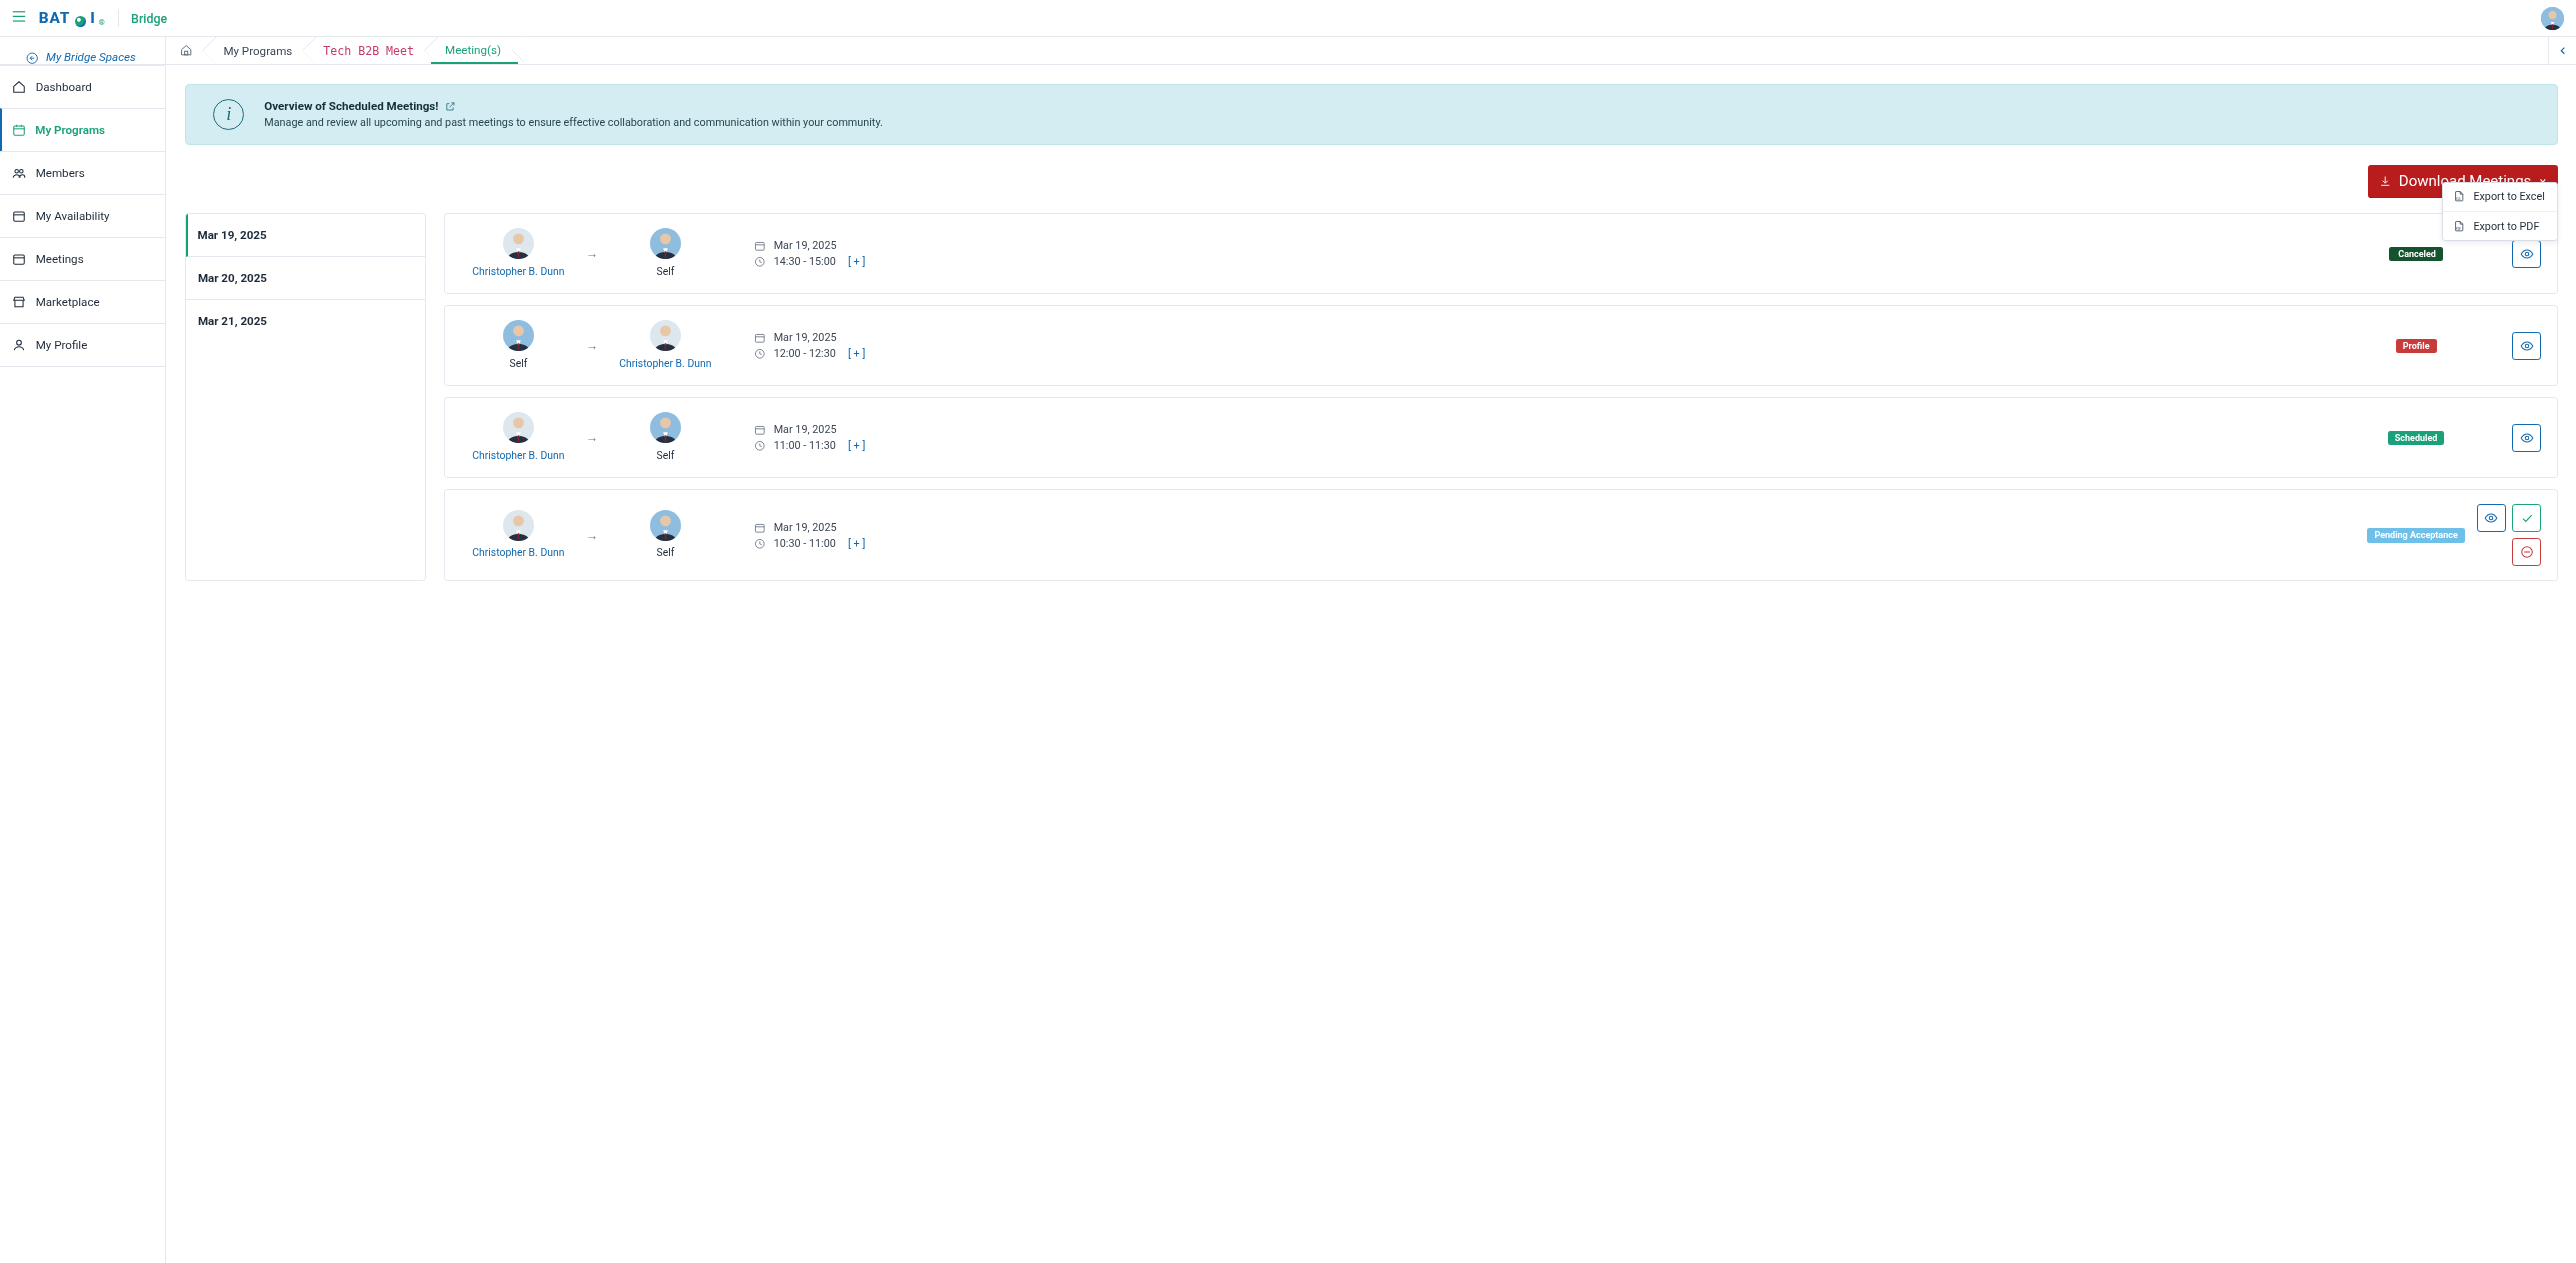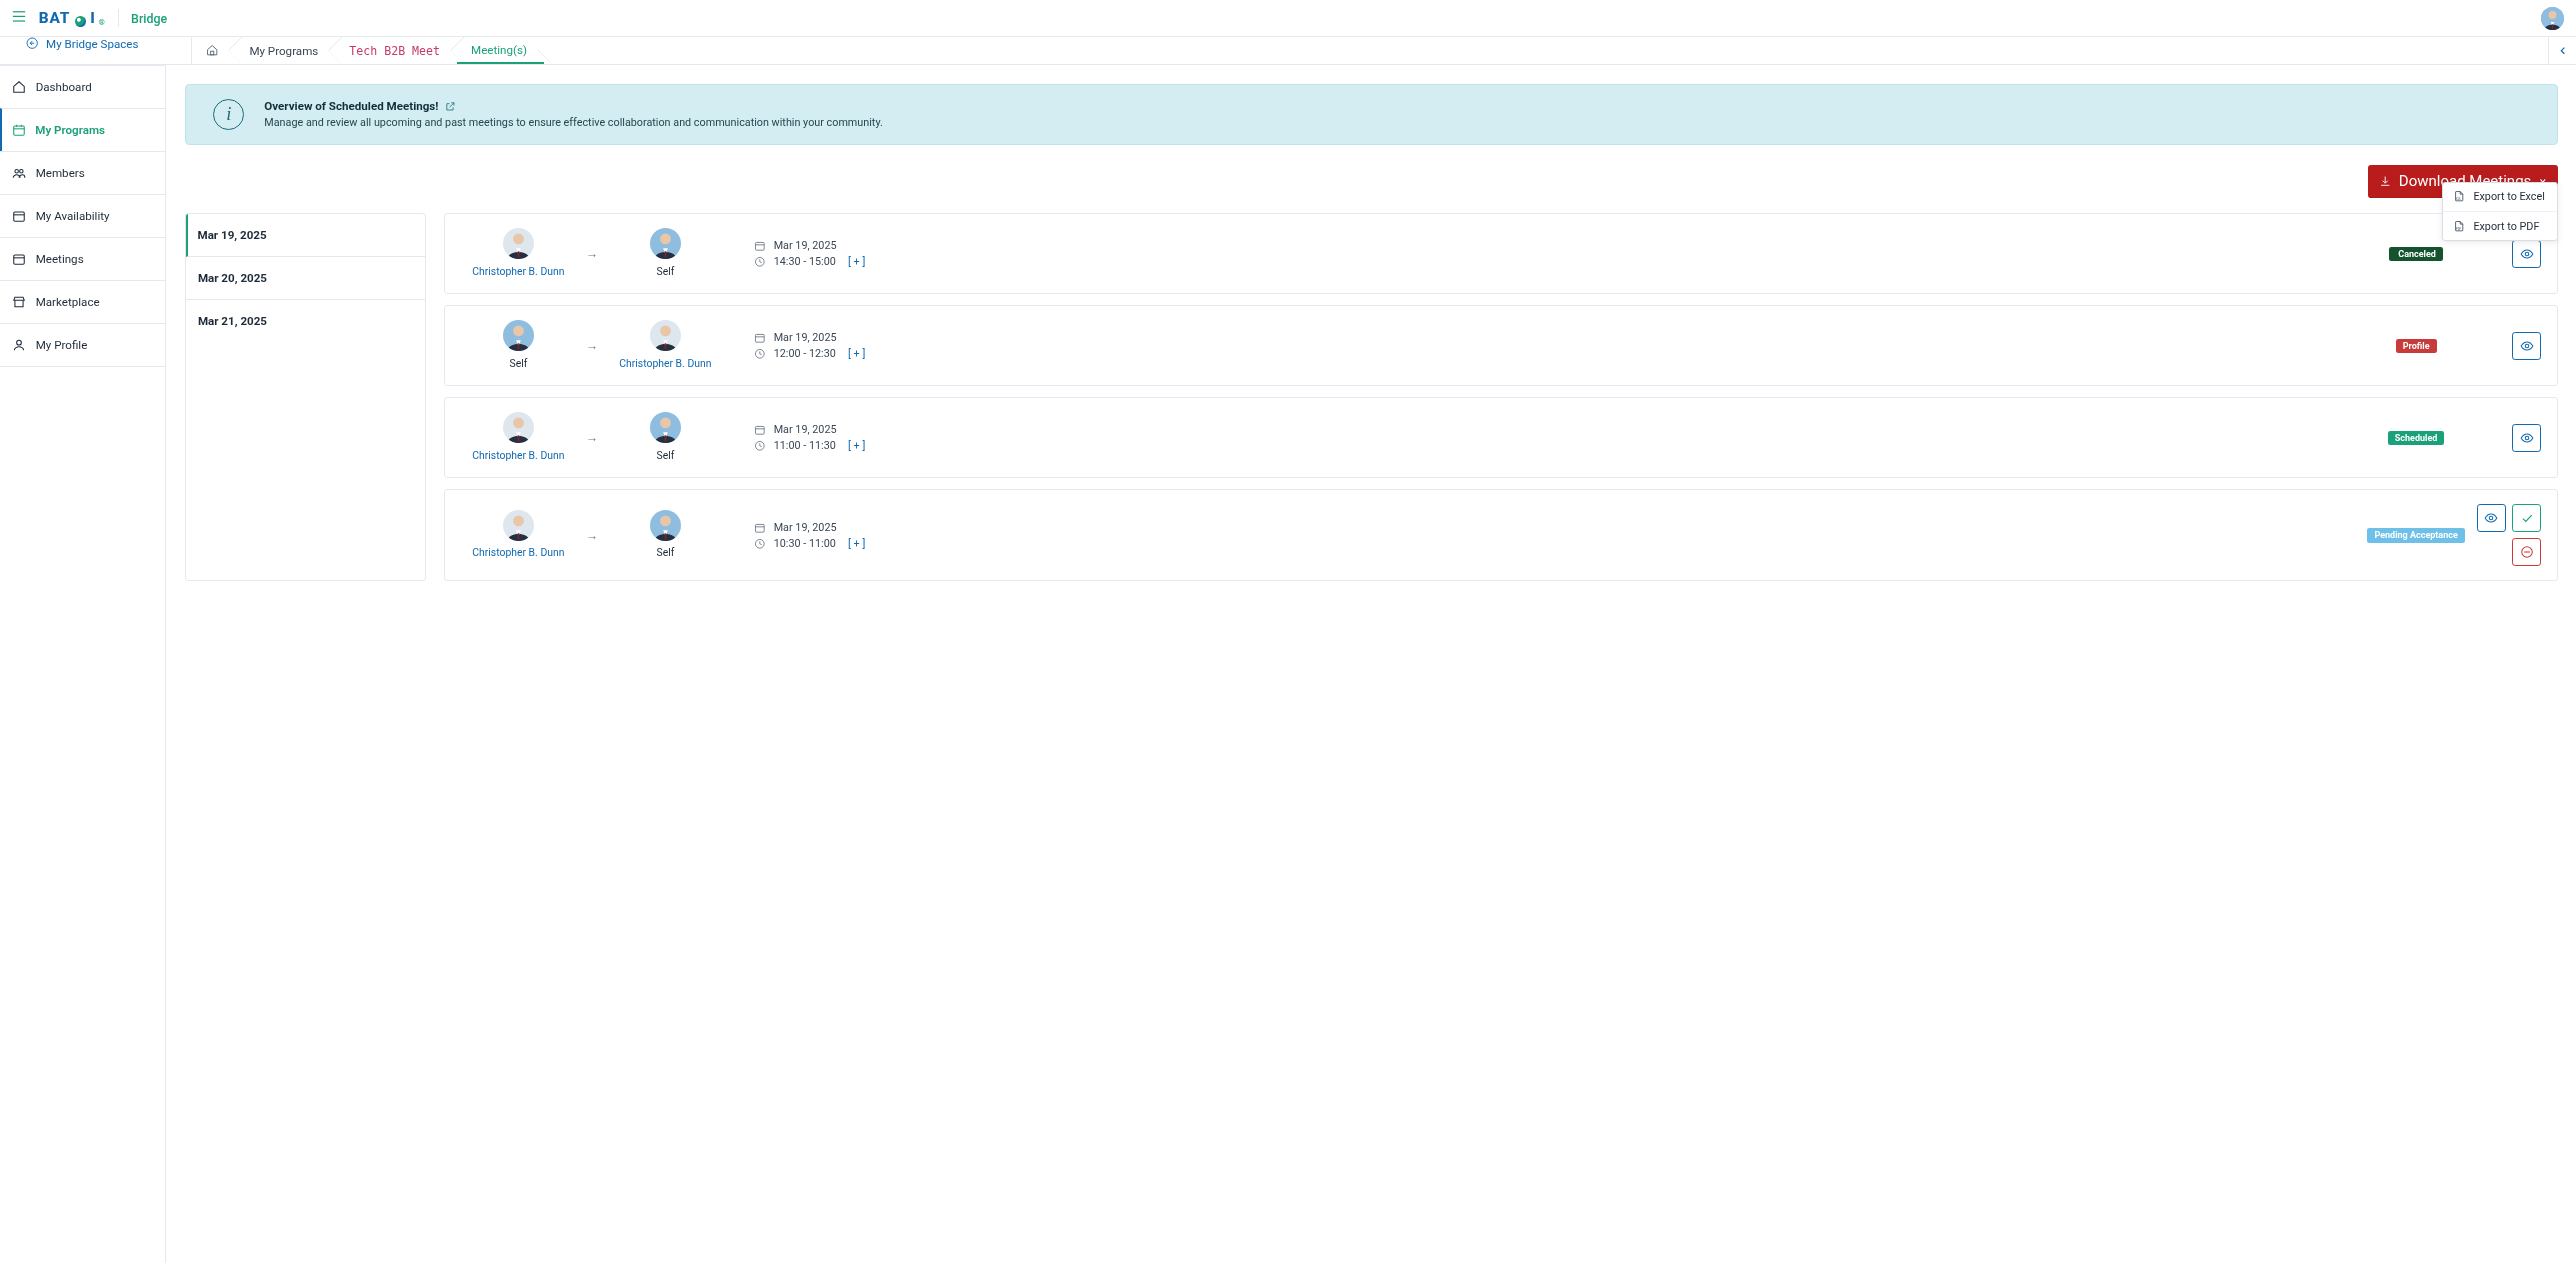--- a/index.html
+++ b/index.html
@@ -37,26 +37,27 @@
     background:#9cc3e3; overflow:hidden;
     display:flex; align-items:flex-end; justify-content:center;
   }
   
   .breadbar {
     height: 28px;
     border-bottom: 0.8px solid #e5e9ef;
     display:flex; align-items:stretch;
   }
   .spaces-btn {
-    width: 192px;
-    display:flex; align-items:flex-start; gap:7.7px;
+    width: 166px;
+    display:flex; align-items:flex-end; gap:7.7px;
     padding-left:26px;
     color:#1169b0; font-size:11.6px;
     border-right:0.8px solid #e5e9ef;
     cursor:pointer;
+    font-style:italic;
   }
   .crumbs { display:flex; align-items:stretch; flex:1; }
   .crumb {
     display:flex; align-items:center; padding: 0 17px 0 14px;
     color:#3a4656; font-size:11.6px;
     position:relative;
     cursor:pointer;
   }
   .crumb::after {
     content:"";

